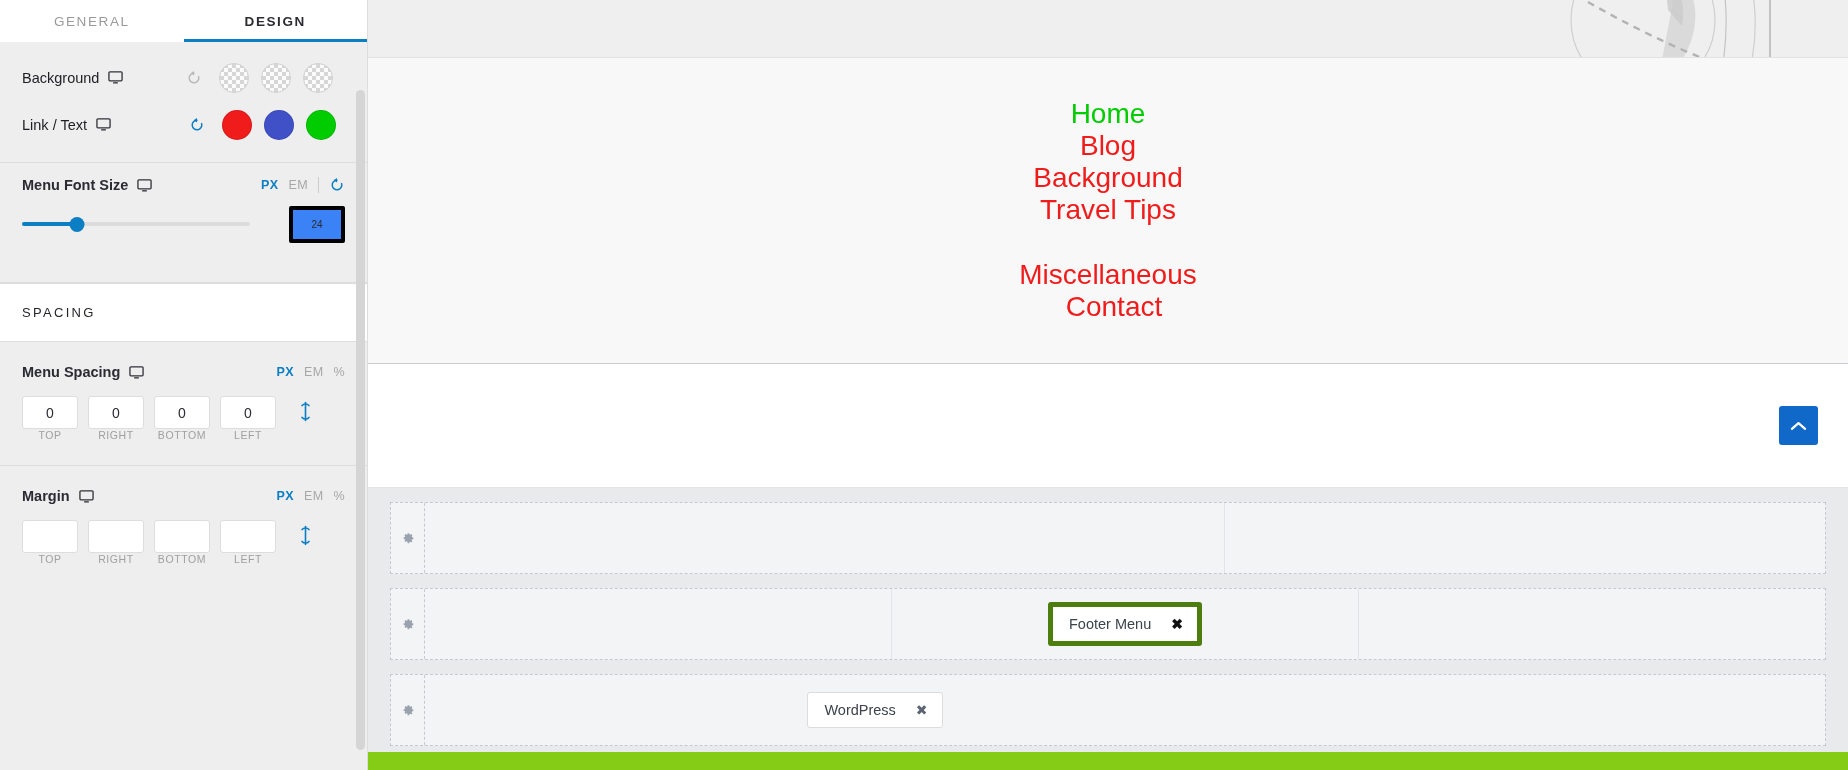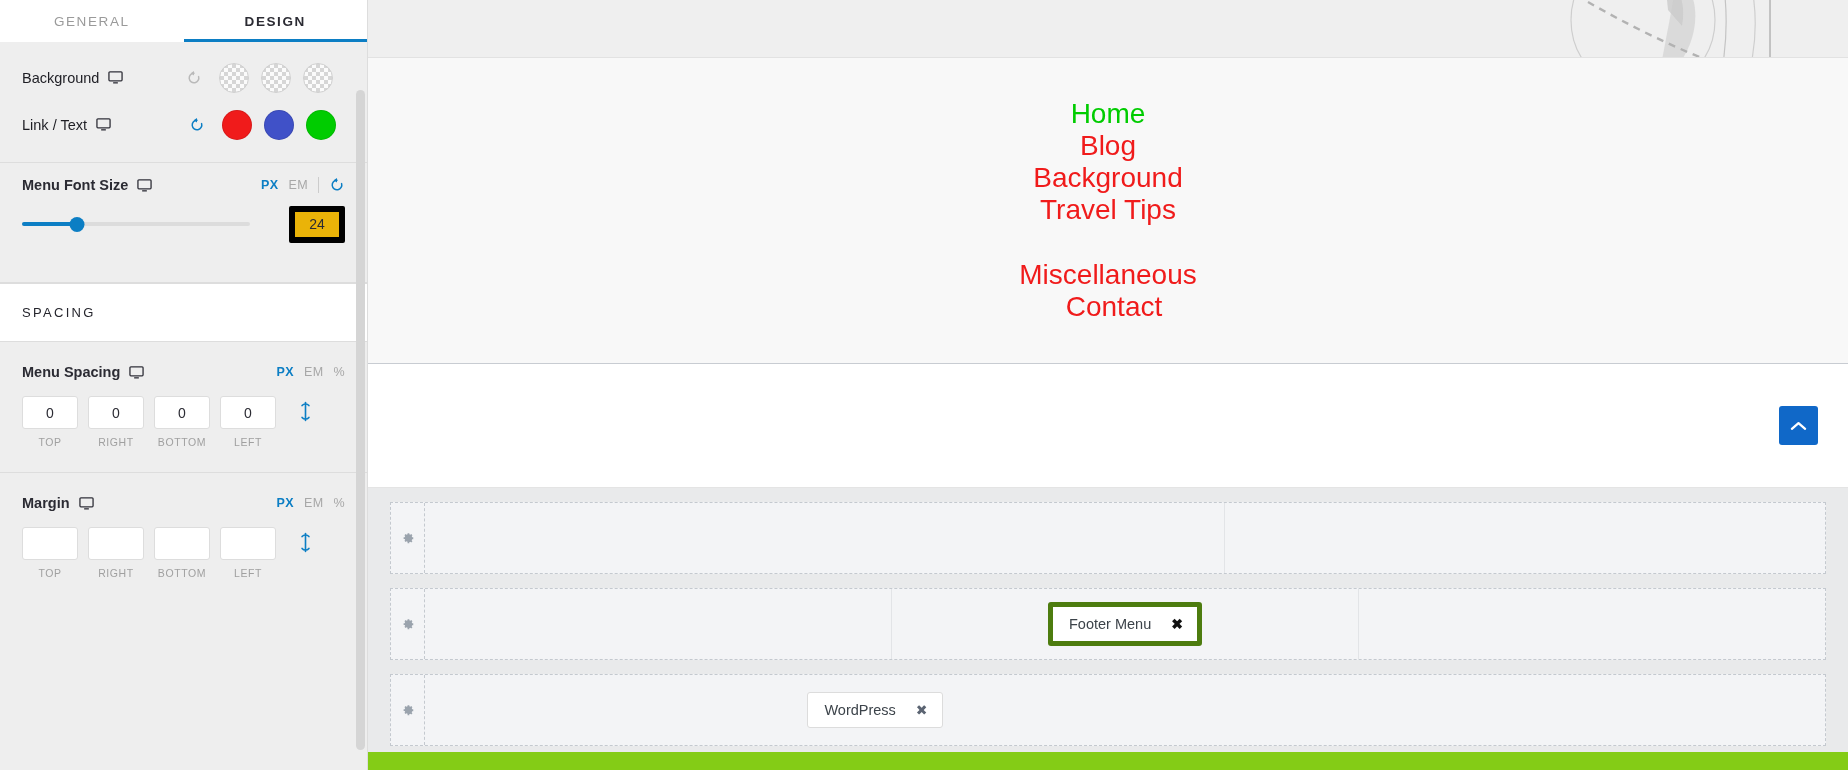--- a/index.html
+++ b/index.html
@@ -77,24 +77,24 @@
   
   .slider-row { display: flex; align-items: center; height: 62px; }
   .slider-wrap { position: relative; width: 228px; height: 20px; display: flex; align-items: center; }
   .slider-track { position: absolute; left: 0; right: 0; height: 4px; background: #dcdcdc; border-radius: 2px; }
   .slider-fill { position: absolute; left: 0; height: 4px; background: #0c7ec4; border-radius: 2px; }
   .slider-thumb {
     position: absolute; width: 15px; height: 15px; border-radius: 50%;
     background: #0c7ec4; cursor: pointer; transform: translateX(-50%);
   }
   .num-box {
-    margin-left: auto; width: 56px; height: 37px; background: #eab308;
-    border: 6px solid #000000; border-radius: 2px;
+    margin-left: auto; width: 56px; height: 37px; background: #3b82f6;
+    border: 4px solid #000000; border-radius: 2px;
     display: flex; align-items: center; justify-content: center;
-    font-size: 14px; color: #2b2b33;
+    font-size: 10px; color: #2b2b33;
   }
 
   .section-title {
     font-size: 13px; letter-spacing: 2.3px; color: #25252c;
     padding: 21px 22px; background: #ffffff;
     border-top: 1px solid #dddddd; border-bottom: 1px solid #dddddd;
   }
 
   
   .spacing-block { padding: 22px 22px 24px; background: #eeeeee; border-bottom: 1px solid #dddddd; }
@@ -102,21 +102,21 @@
   .four-up { display: flex; align-items: flex-start; gap: 10px; }
   .fld { width: 56px; }
   .fld input {
     width: 56px; height: 33px; background: #ffffff;
     border: 1px solid #dddddd; border-radius: 3px;
     text-align: center; font-size: 14px; color: #2b2b33;
     font-family: "Liberation Sans", sans-serif;
   }
   .fld .cap {
     display: block; text-align: center; font-size: 10.5px;
-    letter-spacing: .6px; color: #a0a0a0; margin-top: 7px;
+    letter-spacing: .6px; color: #a0a0a0; margin-top: 0;
   }
   .link-toggle { margin-left: 10px; margin-top: 4px; cursor: pointer; display: inline-flex; }
 
   .sb-scrollbar {
     position: absolute; right: 2px; top: 90px;
     width: 9px; height: 660px; background: #d5d5d5; border-radius: 5px;
   }
 
   
   .preview { flex: 1; height: 770px; background: #84cc16; position: relative; overflow: hidden; }

